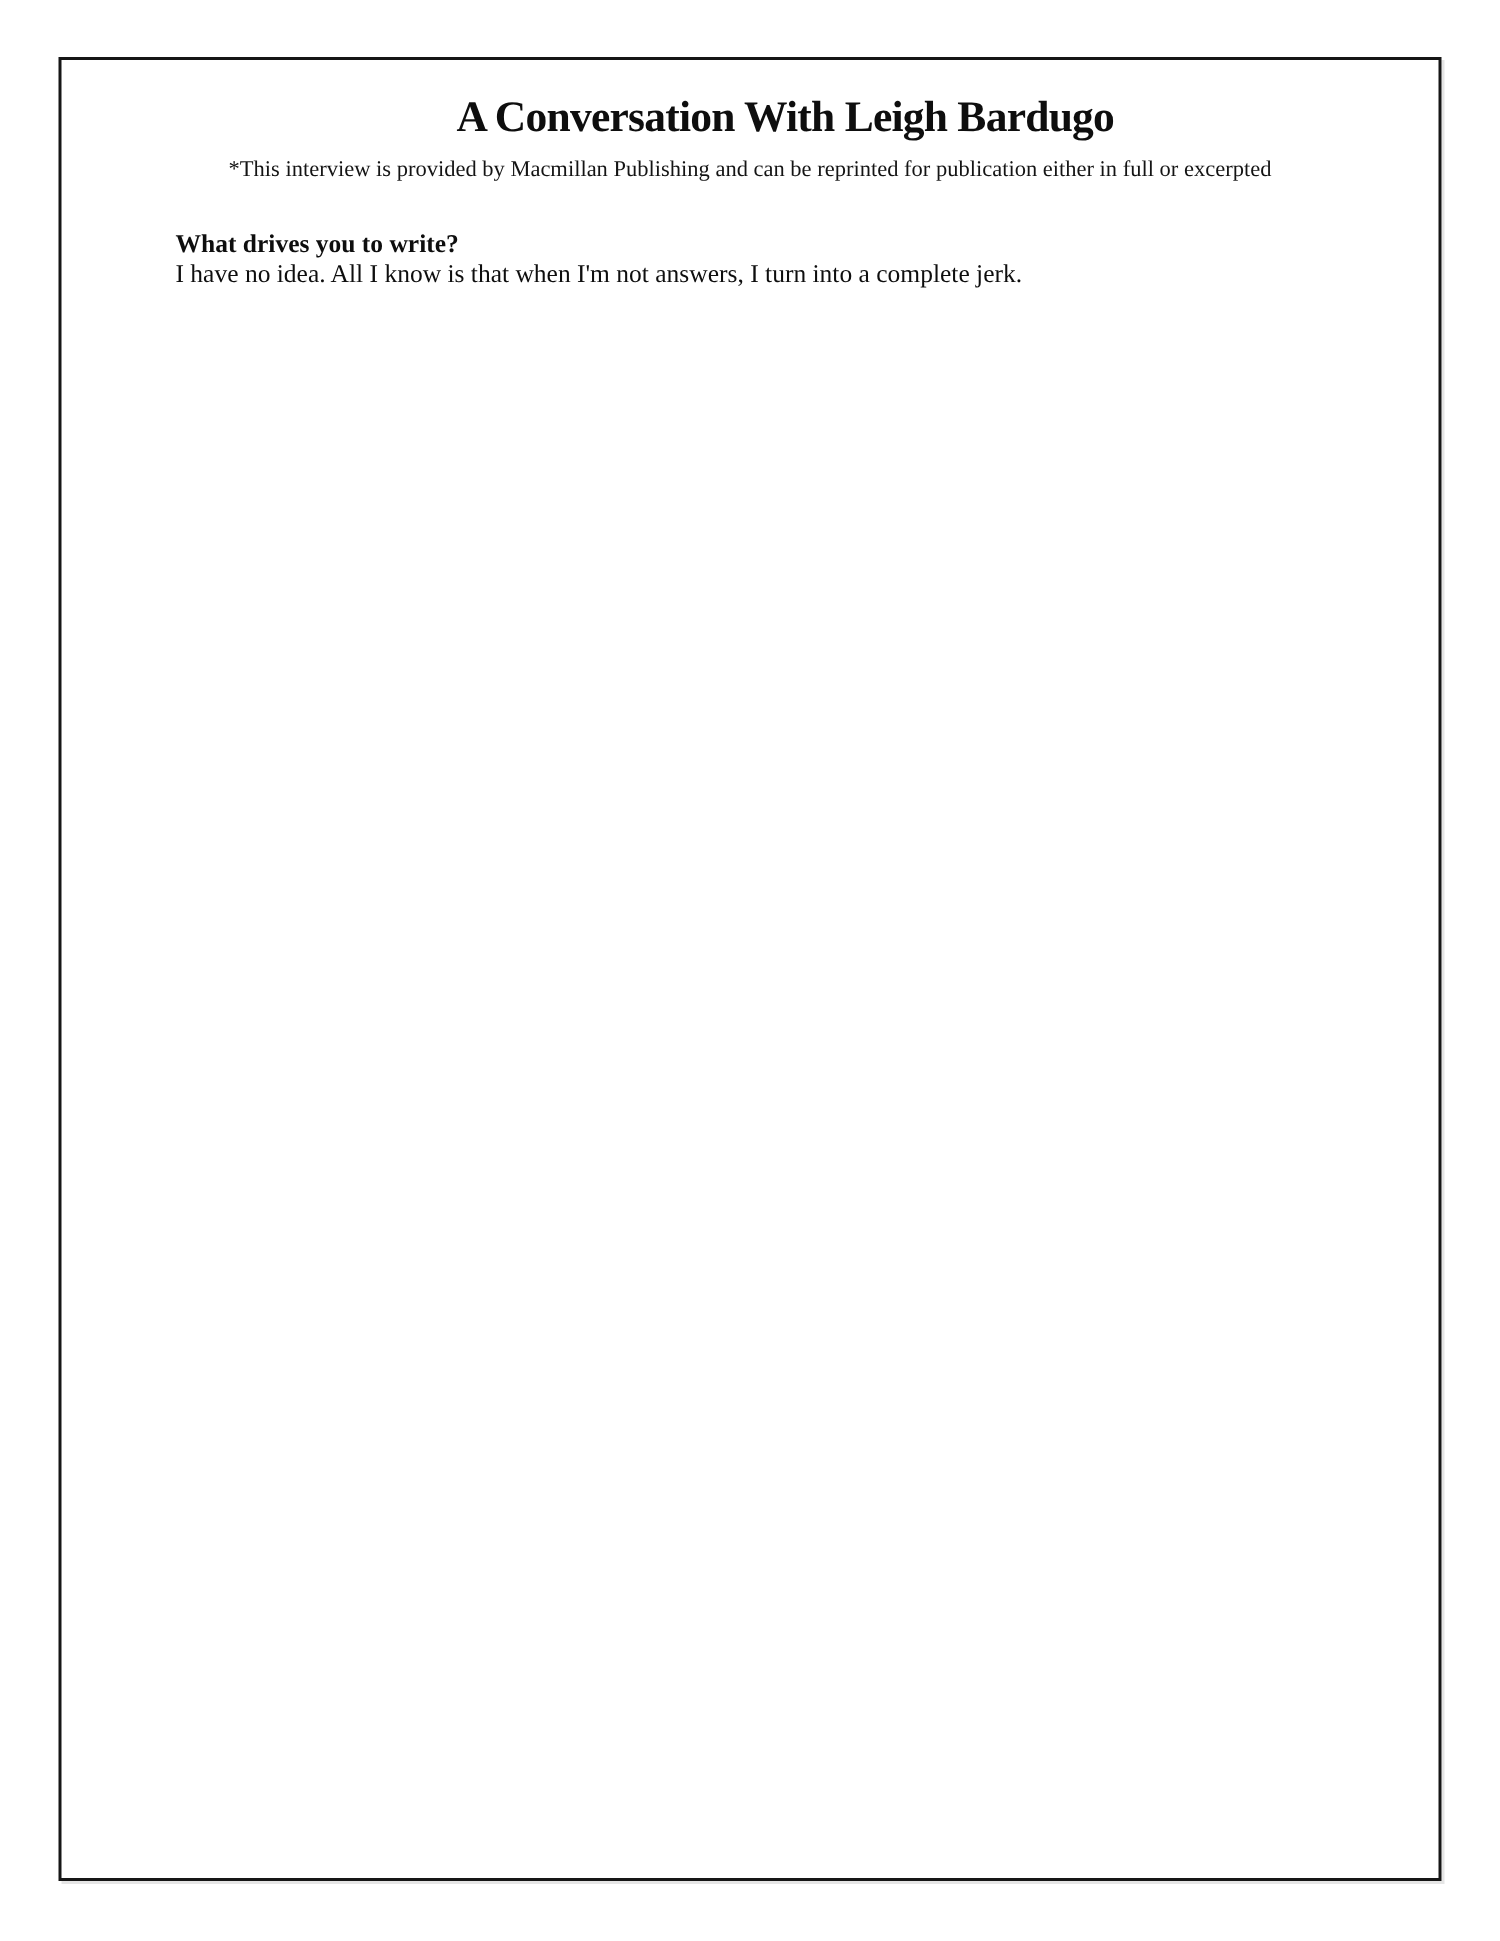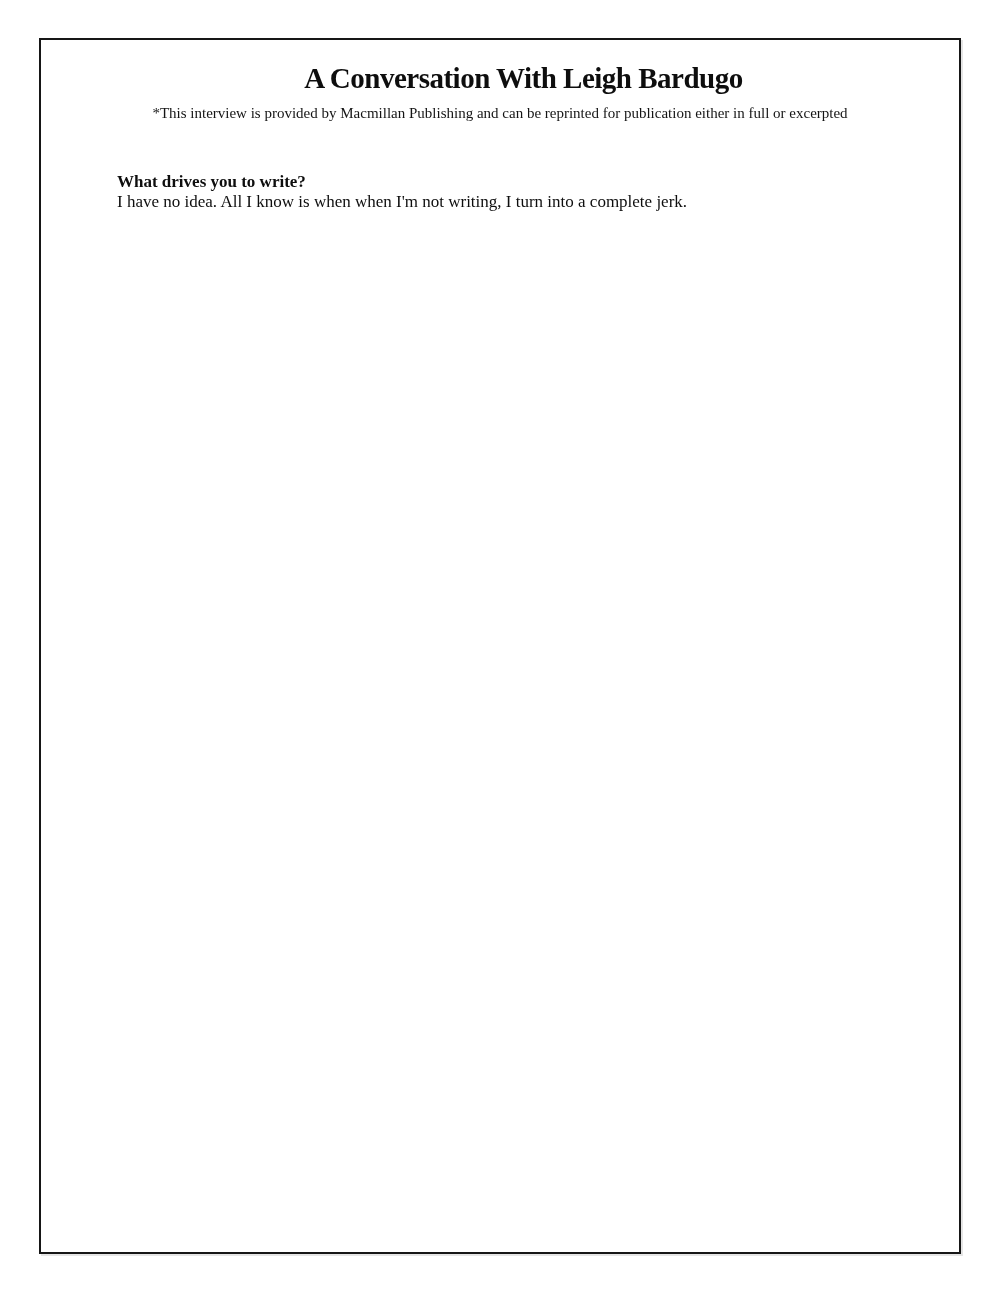--- a/index.html
+++ b/index.html
@@ -40,21 +40,21 @@
     margin-top: 8px;
     text-align: center;
     color: #141414;
   }
   .note-line {
     font-size: 15px;
     line-height: 19px;
     white-space: nowrap;
   }
   .qa {
-    margin-top: 49px;
+    margin-top: 30px;
     padding-left: 76px;
     padding-right: 28px;
     color: #0e0e0e;
   }
   .question {
     font-size: 17px;
     font-weight: bold;
     line-height: 20px;
   }
   .answer {
@@ -69,17 +69,17 @@
   <div class="page">
 
     <h1 class="title">A Conversation With Leigh Bardugo</h1>
 
     <div class="note">
       <div class="note-line">*This interview is provided by Macmillan Publishing and can be reprinted for publication either in full or excerpted</div>
     </div>
 
     <div class="qa">
       <div class="question">What drives you to write?</div>
-      <div class="answer">I have no idea. All I know is when when I'm not writing, I turn into a complete jerk.</div>
+      <div class="answer">I have no idea. All I know is that when I'm not answers, I turn into a complete jerk.</div>
     </div>
 
   </div>
 </div>
 
 </body></html>

